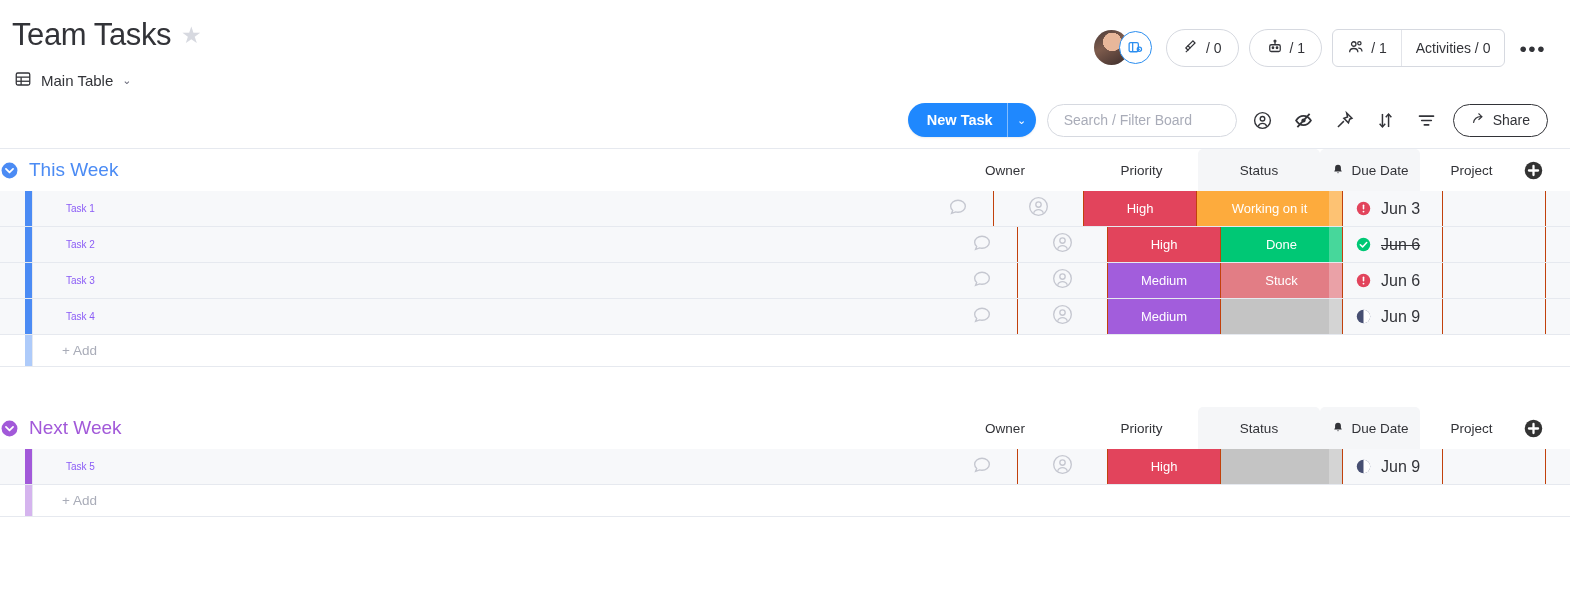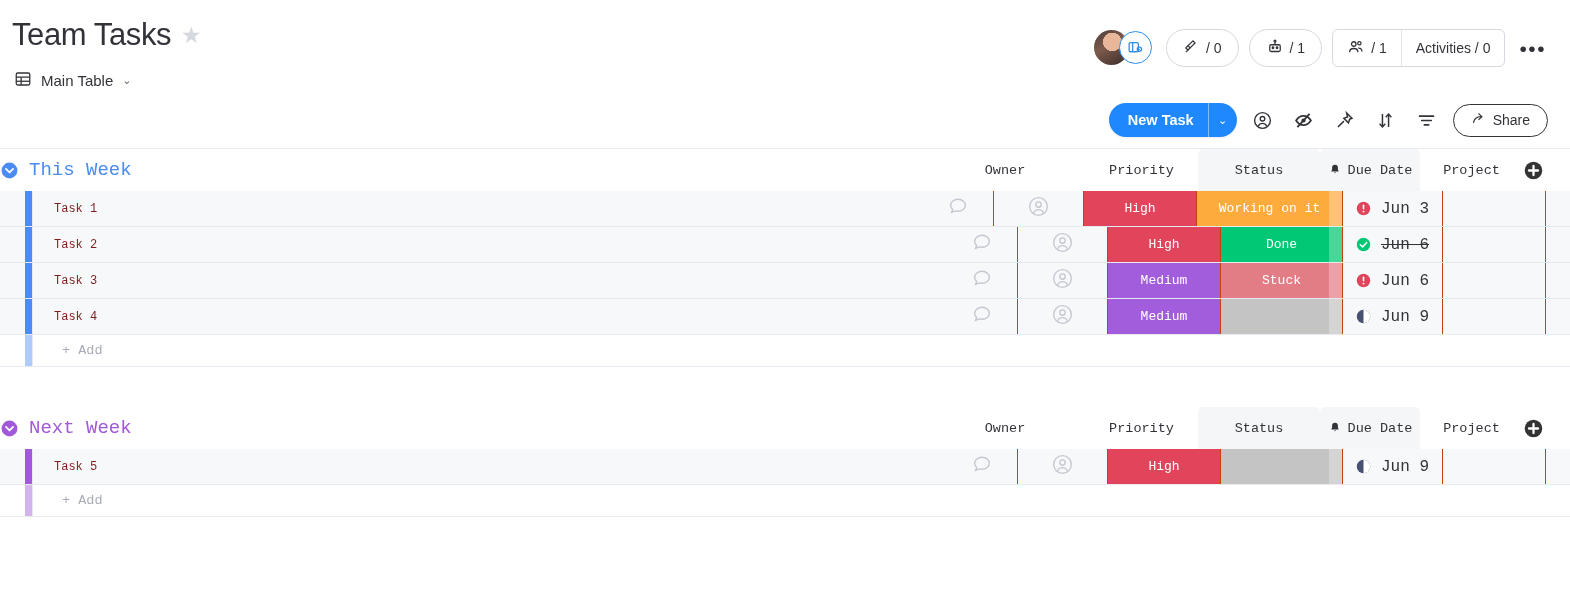--- a/index.html
+++ b/index.html
@@ -112,21 +112,21 @@
     justify-content: center; cursor: pointer; color: #323338;
   }
   .share-btn {
     height: 33px; border: 1px solid #323338; border-radius: 17px;
     display: flex; align-items: center; gap: 7px; padding: 0 17px;
     font-size: 14px; color: #323338; cursor: pointer; background: #fff;
   }
 
   
   .board-body { position: relative; }
-  .group { position: relative; font-family: Liberation Mono, monospace; }
+  .group { position: relative; }
   .group-title-row {
     display: flex; align-items: center; gap: 10px;
     height: 42px; padding-left: 0; position: relative;
   }
   .collapse-icon { width: 19px; height: 19px; flex: none; cursor: pointer; }
   .group-title { font-size: 19px; font-weight: 400; cursor: pointer; }
 
   .cols-head {
     position: absolute; right: 0; top: 0; height: 42px;
     display: flex; align-items: center;
@@ -138,21 +138,21 @@
   }
   .hl-band { background: #f5f6f8; border-radius: 5px 5px 0 0; }
 
   .row {
     display: flex; align-items: stretch; height: 36px;
     background: #f7f8fa; border-bottom: 1px solid #e6e9ef;
   }
   .row-bar { width: 7px; flex: none; margin-left: 25px; }
   .row-name {
     flex: 1; display: flex; align-items: center;
-    padding-left: 21px; font-size: 12px; color: #7f1d1d;
+    padding-left: 33px; font-size: 10px; color: #8b5cf6;
     border-left: 1px solid #e6e9ef;
   }
   .cell {
     flex: none; display: flex; align-items: center; justify-content: center;
     border-left: 1px solid #c2410c; position: relative;
   }
   .cell.chat { border-left: 0; }
   .pri, .sts {
     width: 100%; height: 100%; display: flex; align-items: center;
     justify-content: center; color: #fff; font-size: 13px;
@@ -265,20 +265,23 @@
   </div>
 </div>
 
 <div class="toolbar">
   <div class="toolbar-inner">
     <div class="new-btn">
       <div class="lbl">New Task</div>
       <div class="arw">⌄</div>
     </div>
 
+    <div class="search-box">
+      <input type="text" placeholder="Search / Filter Board" style="">
+    </div>
 
     <div class="tool-icon">
       <svg width="21" height="21" viewBox="0 0 24 24" fill="none" stroke="#323338" stroke-width="1.6">
         <circle cx="12" cy="12" r="9"></circle>
           <circle cx="12" cy="10" r="2.6"></circle>
           <path d="M7.2 18.4c.9-2 2.6-3.1 4.8-3.1s3.9 1.1 4.8 3.1"></path>
       </svg>
     </div>
     <div class="tool-icon">
       <svg width="21" height="21" viewBox="0 0 24 24" fill="none" stroke="#323338" stroke-width="1.9">

